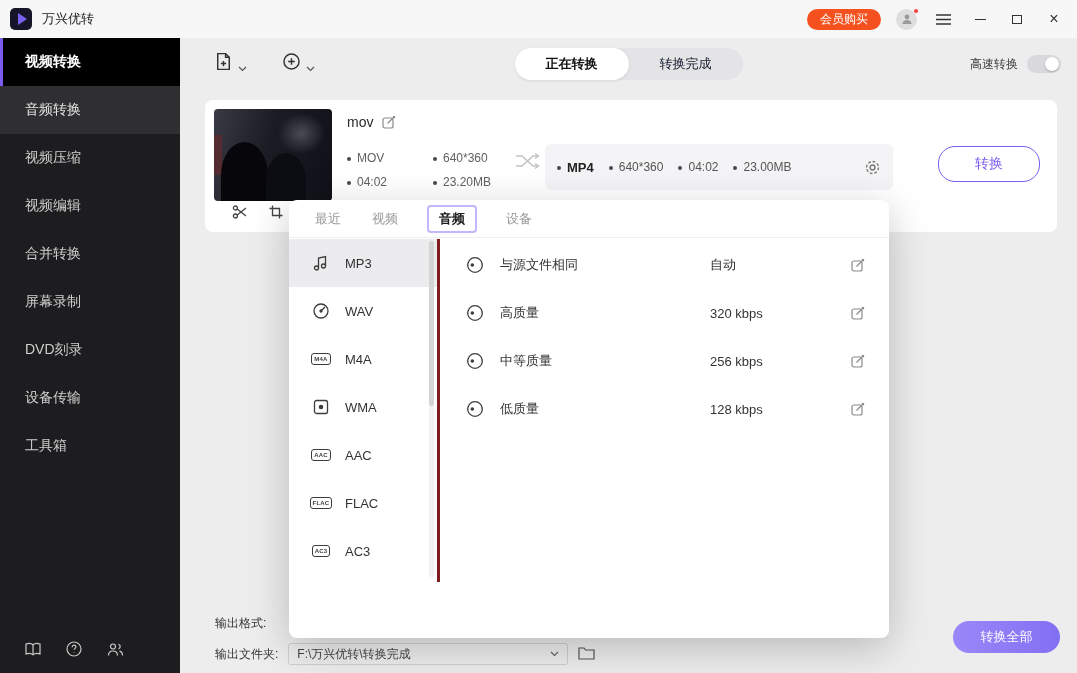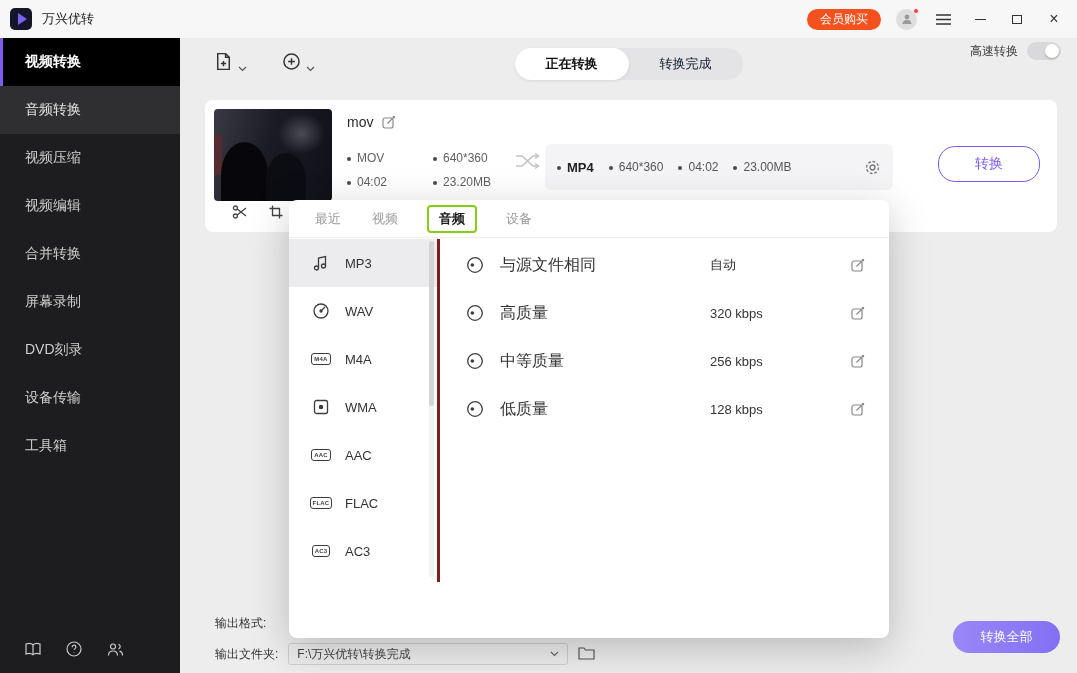--- a/index.html
+++ b/index.html
@@ -42,21 +42,21 @@
   .main { position:absolute; left:180px; top:38px; right:0; bottom:0; background:#ededed; }
   .toolbar { position:relative; height:50px; }
   .tool-group { position:absolute; top:13px; display:flex; align-items:flex-end; gap:4px; cursor:pointer; }
   .tool-add-file { left:33px; }
   .tool-add-device { left:101px; }
   .toggle-group { position:absolute; left:50%; transform:translateX(-50%); top:10px; width:228px; height:32px;
     background:#e4e4e6; border-radius:16px; display:flex; }
   .toggle-seg { flex:1; display:flex; align-items:center; justify-content:center; font-size:13px;
     color:#0f172a; border-radius:16px; cursor:pointer; }
   .toggle-seg.active { background:#fff; color:#111; font-weight:bold; box-shadow:0 1px 3px rgba(0,0,0,.10); }
-  .highspeed { position:absolute; right:16px; top:4px; display:flex; align-items:center; gap:9px;
+  .highspeed { position:absolute; right:16px; top:17px; display:flex; align-items:center; gap:9px;
     font-size:12px; color:#3a3a3a; }
   .switch { width:34px; height:18px; border-radius:9px; background:#d9d9dd; position:relative; cursor:pointer; }
   .switch .knob { position:absolute; right:2px; top:2px; width:14px; height:14px; border-radius:50%;
     background:#fff; box-shadow:0 1px 2px rgba(0,0,0,.25); }
   
   .file-card { position:absolute; left:25px; right:20px; top:62px; height:132px; background:#fff; border-radius:8px; }
   .thumb { position:absolute; left:9px; top:9px; width:118px; height:92px; border-radius:4px; overflow:hidden;
     background:linear-gradient(105deg,#3a3a44 0%,#1b1b24 45%,#101018 100%); }
   .thumb .th-light { position:absolute; right:6%; top:4%; width:40%; height:45%;
     background:radial-gradient(closest-side,#767684,transparent); opacity:.55; }
@@ -80,37 +80,37 @@
     border-radius:17px; color:#7c5cf0; font-size:14px; display:flex; align-items:center; justify-content:center;
     background:#fff; cursor:pointer; }
   .edit-tools { position:absolute; left:27px; top:104px; display:flex; gap:21px; align-items:center; }
   .edit-tools > span { display:flex; cursor:pointer; }
   
   .popup { position:absolute; left:289px; top:200px; width:600px; height:438px; background:#fff;
     border-radius:8px; box-shadow:0 10px 40px rgba(0,0,0,.22); z-index:40; }
   .popup-tabs { height:38px; display:flex; align-items:center; gap:27px; padding-left:24px;
     border-bottom:1px solid #efefef; font-size:13px; color:#9a9a9a; }
   .popup-tab { cursor:pointer; padding:3px 2px; }
-  .popup-tab.active { color:#1c1c1c; font-weight:bold; border:2px solid #84cc16; border-radius:4px; padding:3px 10px;font-family:Liberation Mono, monospace; }
+  .popup-tab.active { color:#1c1c1c; font-weight:bold; border:2px solid #c4b5fd; border-radius:4px; padding:3px 10px;font-family:Liberation Mono, monospace; }
   .popup-body { position:absolute; top:39px; bottom:56px; left:0; right:0; display:flex; }
   .format-list { width:151px; border-right:3px solid #7f1d1d; position:relative; }
   .format-item { height:48px; display:flex; align-items:center; gap:12px; padding-left:20px;
     font-size:13px; color:#333; cursor:pointer; }
   .format-item.selected { background:#ececee; }
   .fmt-icon { width:24px; height:20px; display:flex; align-items:center; justify-content:center; color:#3c3c3c; }
   .fmt-badge { border:1px solid #3c3c3c; border-radius:3px; font-size:6px; font-weight:bold;
     padding:2px 2px; color:#3c3c3c; letter-spacing:.2px; }
   .scrollbar { position:absolute; right:3px; top:2px; width:5px; height:336px; background:#f2f2f2;
     border-radius:3px; }
   .scroll-thumb { position:absolute; top:0; left:0; width:5px; height:165px; background:#d4d4d4;
     border-radius:3px; cursor:pointer; }
   .quality-list { flex:1; position:relative; padding-top:2px; }
   .quality-row { height:48px; position:relative; display:flex; align-items:center; padding-left:26px; }
   .q-icon { margin-right:16px; display:flex; }
-  .q-label { font-size:16px; color:#333; }
+  .q-label { font-size:13px; color:#333; }
   .q-value { position:absolute; left:270px; font-size:13px; color:#333; }
   .q-edit { position:absolute; right:24px; display:flex; cursor:pointer; }
   .popup-footer { position:absolute; bottom:0; left:0; right:0; height:56px; display:flex;
     align-items:center; justify-content:space-between; padding:0 18px; }
   .search-box { width:158px; height:26px; background:#f0f0f0; border-radius:13px; display:flex;
     align-items:center; padding:0 10px; gap:7px; }
   .search-input { border:none; background:transparent; outline:none; font-size:12px; color:#333; width:110px;
     font-family:inherit; }
   .search-input::placeholder { color:#b2b2b2; }
   .create-btn { width:102px; height:32px; border-radius:16px; border:none;

